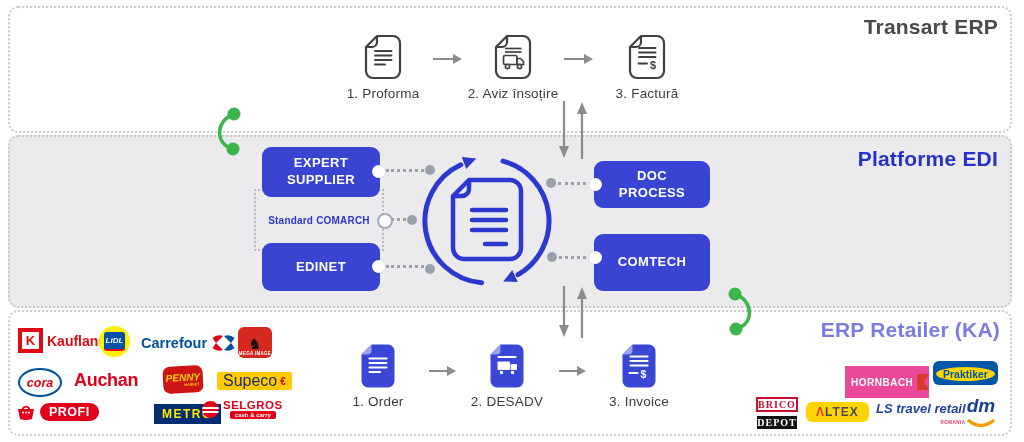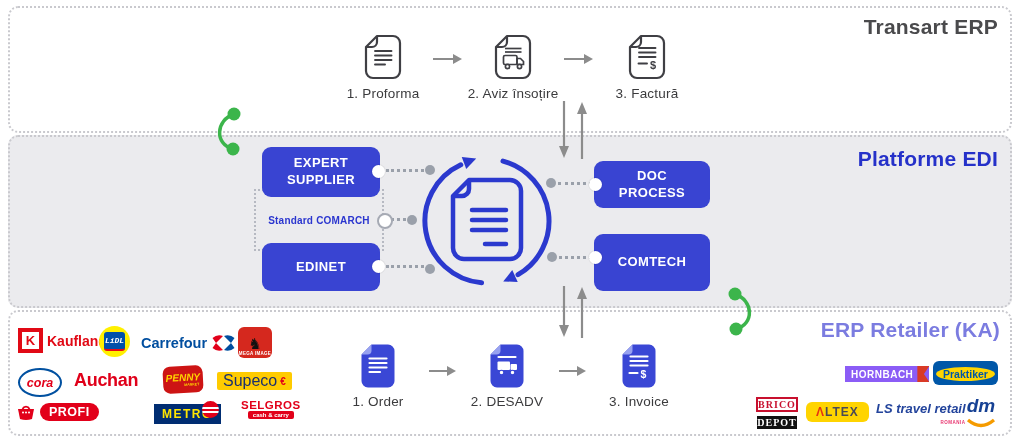--- a/index.html
+++ b/index.html
@@ -24,54 +24,54 @@
   .wdot2{position:absolute;width:12px;height:12px;border-radius:50%;background:#fff;border:2px solid #a6aab4;box-sizing:content-box;}
   .comarch-frame{position:absolute;left:254px;top:189px;width:130px;height:62px;border:2px dotted #b6b9c2;
                  display:flex;align-items:center;justify-content:center;box-sizing:border-box;}
   .comarch-label{color:#2b36cf;font-weight:bold;font-size:10px;letter-spacing:.2px;}
   
   .logo{position:absolute;display:flex;align-items:center;gap:4px;white-space:nowrap;}
   .kauf-sq{width:25px;height:25px;background:#e10915;display:flex;align-items:center;justify-content:center;}
   .kauf-in{width:17px;height:17px;background:#fff;display:flex;align-items:center;justify-content:center;
            color:#e10915;font-weight:bold;font-size:13px;}
   .kauf-tx{color:#e10915;font-weight:bold;font-size:14px;}
-  .lidl-c{width:31px;height:31px;border-radius:50%;background:#fff000;display:flex;align-items:center;justify-content:center;font-family:Liberation Mono, monospace;}
+  .lidl-c{width:31px;height:31px;border-radius:50%;background:#fff000;display:flex;align-items:center;justify-content:center;}
   .lidl-sq{width:21px;height:19px;background:#0050aa;border-radius:3px;display:flex;align-items:center;justify-content:center;
            color:#fff;font-weight:bold;font-style:italic;font-size:8px;border-bottom:2px solid #e60a14;box-sizing:border-box;}
   .carr-tx{color:#004e9f;font-weight:bold;font-size:14.5px;}
   .mega{width:34px;height:31px;background:#d5281e;border-radius:6px;display:flex;flex-direction:column;
         align-items:center;justify-content:flex-end;color:#fff;}
   .mega-lion{color:#111;font-size:15px;line-height:14px;}
   .mega-tx{font-size:4.5px;font-weight:bold;letter-spacing:.3px;padding-bottom:2px;}
   .cora{width:40px;height:25px;border:2px solid #0050a0;border-radius:50%;display:flex;align-items:center;justify-content:center;
         color:#e2001a;font-weight:bold;font-style:italic;font-size:12.5px;background:#fff;}
   .auchan{color:#e0001a;font-weight:bold;font-size:18px;letter-spacing:-.3px;}
   .penny{width:40px;height:27px;background:#cd1414;border-radius:7px;transform:rotate(-3deg);display:flex;flex-direction:column;
          align-items:center;justify-content:center;color:#ffd400;}
   .penny-tx{font-weight:bold;font-style:italic;font-size:10px;line-height:10px;}
   .penny-sub{font-size:3.5px;font-weight:bold;align-self:flex-end;padding-right:4px;}
   .supeco{height:18px;background:#ffcb00;display:flex;align-items:center;gap:3px;padding:0 6px;border-radius:2px;}
   .supeco-tx{color:#1b2f6e;font-weight:normal;font-size:16px;}
   .supeco-g{color:#e2001a;font-weight:bold;font-size:10px;}
   .profi-pill{background:#e2001a;color:#fff;font-weight:bold;font-size:12.5px;border-radius:10px;padding:2px 9px;letter-spacing:.5px;}
   .metro{background:#002d72;color:#ffe600;font-weight:bold;font-size:12px;letter-spacing:1.5px;padding:3px 8px;}
-  .selgros{display:flex;align-items:center;gap:22px;}
+  .selgros{display:flex;align-items:center;gap:4px;}
   .selgros-ic{width:17px;height:17px;border-radius:50%;background:#e2001a;
     background-image:linear-gradient(#e2001a 35%,#fff 35%,#fff 45%,#e2001a 45%,#e2001a 60%,#fff 60%,#fff 70%,#e2001a 70%);}
   .selgros-col{display:flex;flex-direction:column;align-items:center;}
   .selgros-tx{color:#e2001a;font-weight:bold;font-size:11.5px;letter-spacing:.5px;}
   .selgros-sub{background:#e2001a;color:#fff;font-weight:bold;font-size:6px;padding:1px 5px;border-radius:2px;}
   .dedeman{display:flex;flex-direction:column;align-items:flex-start;}
   .dedeman-row{display:flex;align-items:center;gap:3px;}
   .dedeman-tx{color:#004a93;font-weight:bold;font-size:12px;letter-spacing:.5px;}
   .dedeman-mascot{width:14px;height:14px;display:flex;flex-direction:column;align-items:center;}
   .dedeman-hat{width:12px;height:6px;background:#f59b00;border-radius:6px 6px 0 0;}
   .dedeman-face{width:10px;height:6px;background:#1b4f9c;border-radius:0 0 4px 4px;}
   .dedeman-tag{color:#e30613;font-size:3.8px;font-weight:bold;letter-spacing:.4px;margin-top:1px;margin-left:2px;}
-  .hornbach{background:#8b5cf6;display:flex;align-items:center;height:16px;padding-left:6px;}
+  .hornbach{background:#ec4899;display:flex;align-items:center;height:32px;padding-left:6px;}
   .hornbach-tx{color:#fff;font-weight:bold;font-size:10px;letter-spacing:.5px;}
   .hornbach-k{width:12px;height:16px;background:#d93a26;margin-left:4px;clip-path:polygon(0 0,100% 0,55% 50%,100% 100%,0 100%);}
   .prakt{background:#0057a8;border-radius:6px;padding:3px;}
   .prakt-oval{background:#ffd500;border-radius:50%;padding:1px 7px;color:#0057a8;font-weight:bold;font-size:10.5px;}
   .brico{display:flex;flex-direction:column;width:46px;font-family:"Liberation Serif","DejaVu Serif",serif;}
   .brico-top{border:2px solid #c8102e;color:#c8102e;background:#fff;font-weight:bold;font-size:10px;text-align:center;letter-spacing:1px;}
   .brico-bot{background:#111;color:#fff;font-weight:bold;font-size:10px;text-align:center;letter-spacing:1px;padding:1px 0;}
   .altex{background:#ffd400;border-radius:6px;padding:3px 10px;font-weight:bold;font-size:12px;letter-spacing:1px;}
   .altex-a{color:#e63312;}
   .altex-r{color:#4a4a55;}

